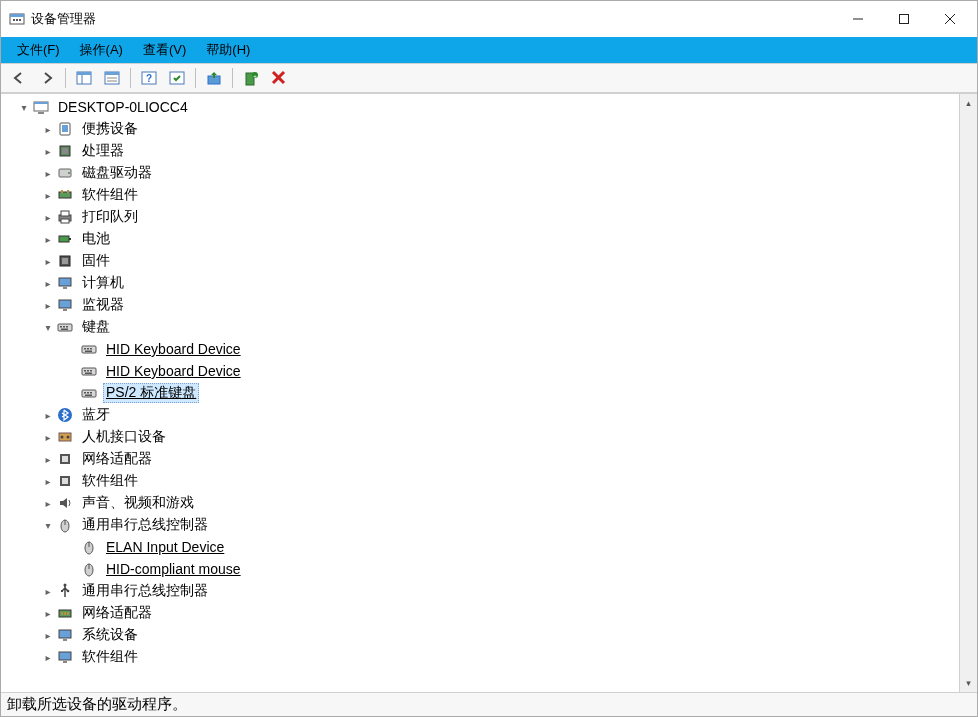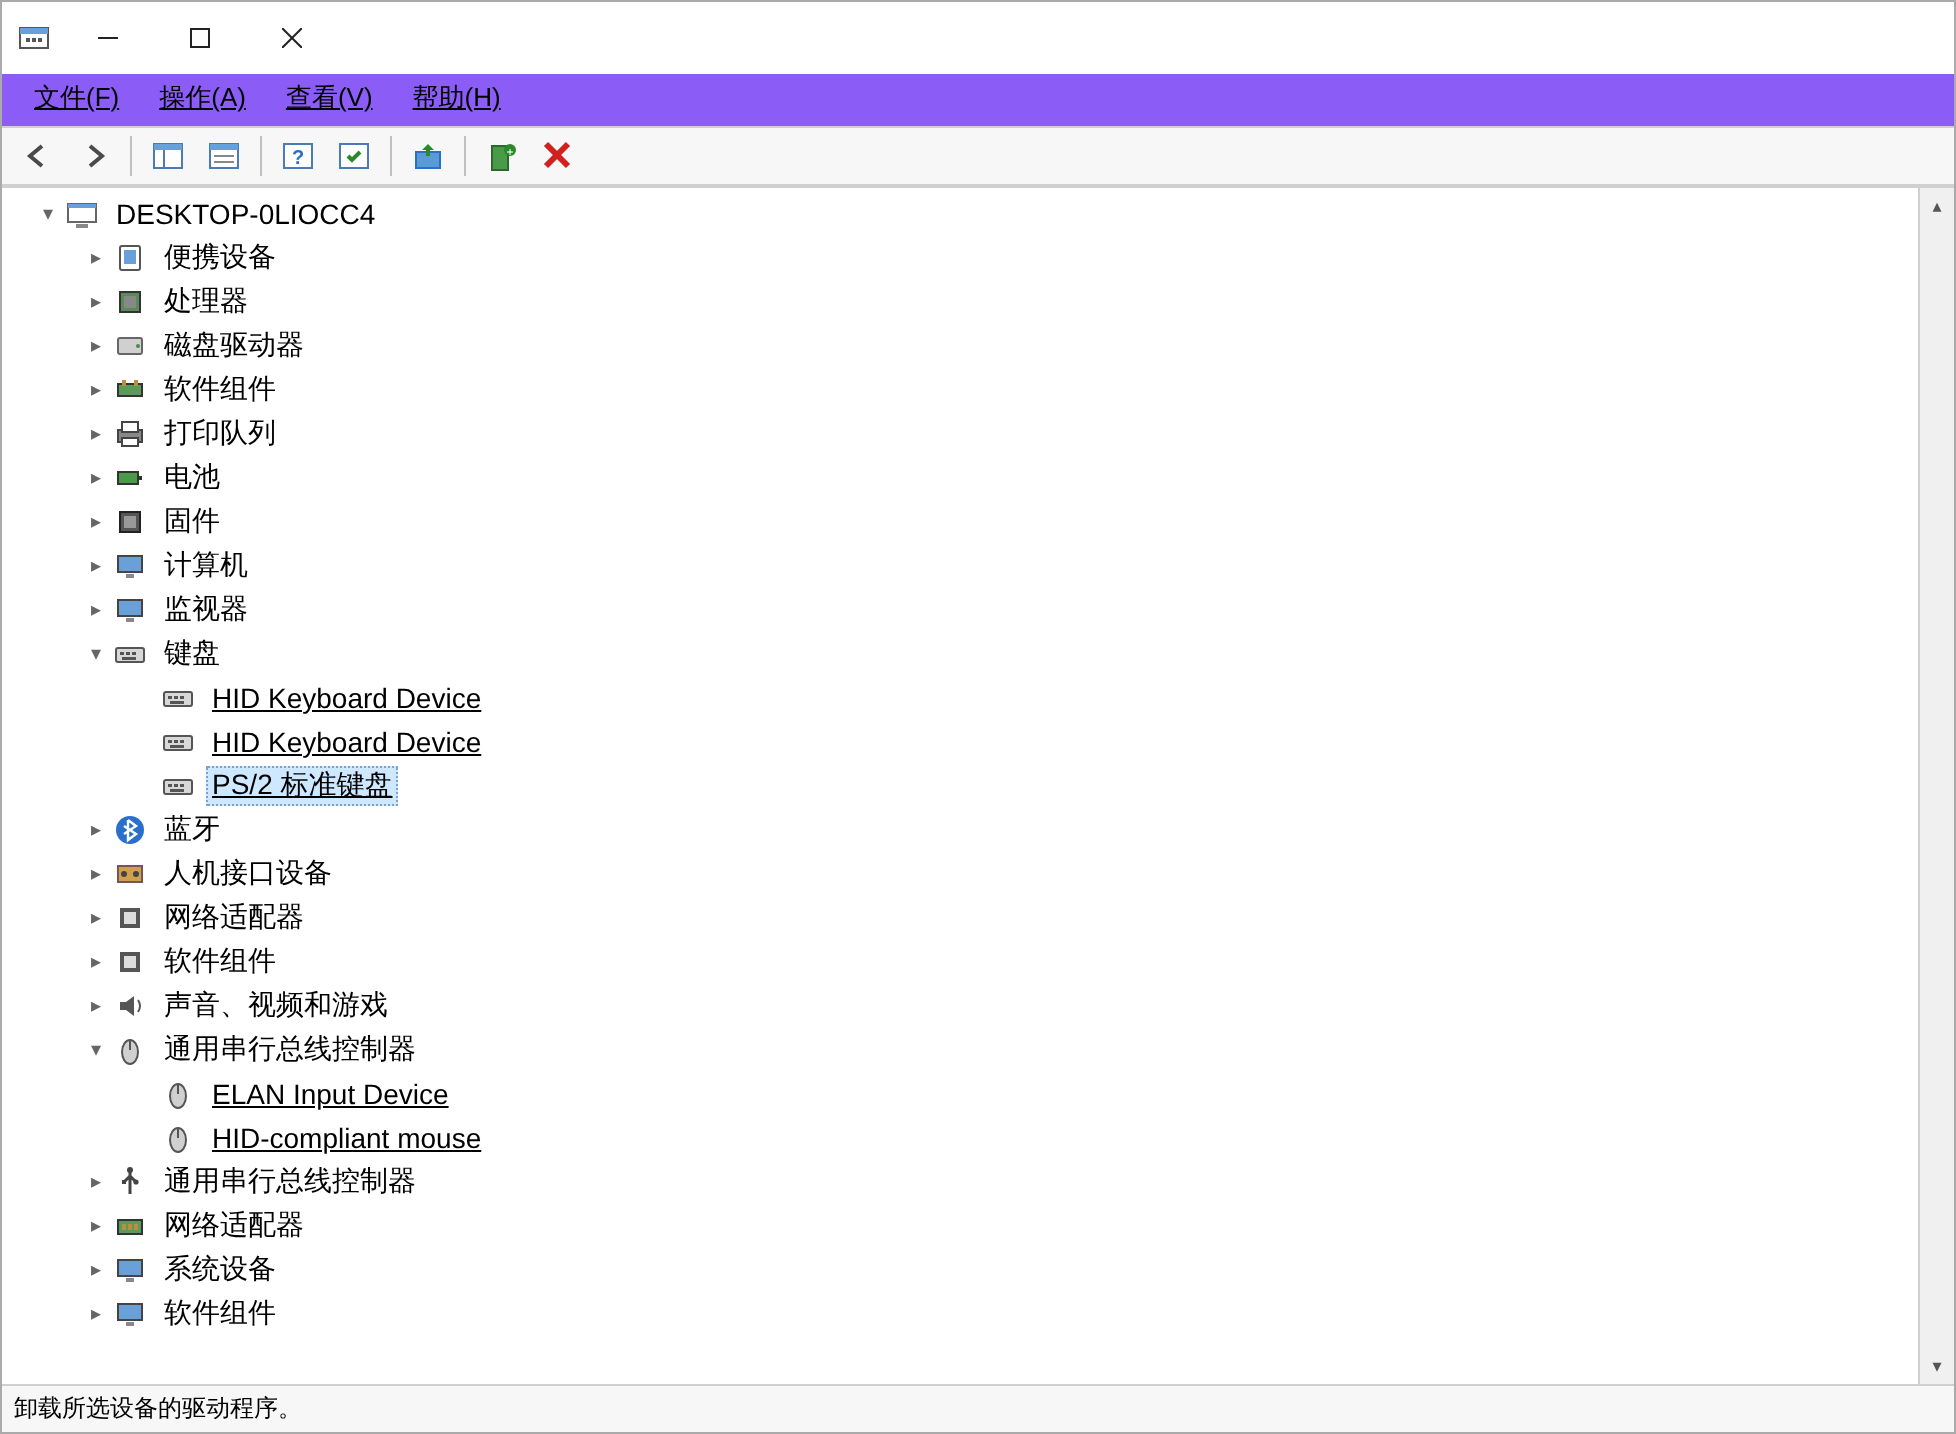--- a/index.html
+++ b/index.html
@@ -29,25 +29,24 @@
 .titlebar .win-btn {
   width: 46px; height: 30px;
   display: flex; align-items: center; justify-content: center;
   font-size: 14px; color: #222;
 }
 
 
 .menubar {
   height: 26px;
   display: flex;
-  align-items: flex-start;
+  align-items: center;
   padding: 0 6px;
-  background: #8b5cf6;
+  background: #0ea5e9;
   font-size: 13px;
-  text-decoration: underline;
 }
 .menubar .menu-item { padding: 3px 10px; }
 
 
 .toolbar {
   height: 30px;
   border-top: 1px solid #d0d0d0;
   border-bottom: 1px solid #d0d0d0;
   background: #f7f7f7;
   display: flex;
@@ -140,37 +139,38 @@
   height: 1px; background: #c8c8c8; margin: 3px 2px;
 }
 
 
 .statusbar {
   height: 24px;
   border-top: 1px solid #d0d0d0;
   display: flex;
   align-items: center;
   padding: 0 6px;
-  font-size: 12px;
+  font-size: 15px;
   background: #f7f7f7;
 }
 </style>
 </head>
 <body>
 
 <div class="titlebar">
   <span class="app-icon">
     <svg width="16" height="16" viewBox="0 0 16 16">
         <rect x="1" y="3" width="14" height="10" fill="#fff" stroke="#555"></rect>
         <rect x="1" y="3" width="14" height="3" fill="#6aa0d8"></rect>
         <rect x="4" y="8" width="2" height="2" fill="#555"></rect>
         <rect x="7" y="8" width="2" height="2" fill="#555"></rect>
         <rect x="10" y="8" width="2" height="2" fill="#555"></rect>
       </svg>
   </span>
+  <span class="title">设备管理器</span>
   <div class="win-controls">
     <div class="win-btn">
         <svg width="10" height="10">
           <line x1="0" y1="5" x2="10" y2="5" stroke="#222" stroke-width="1"></line>
         </svg>
       </div>
     <div class="win-btn">
         <svg width="10" height="10">
           <rect x="0.5" y="0.5" width="9" height="9" fill="none" stroke="#222" stroke-width="1"></rect>
         </svg>

